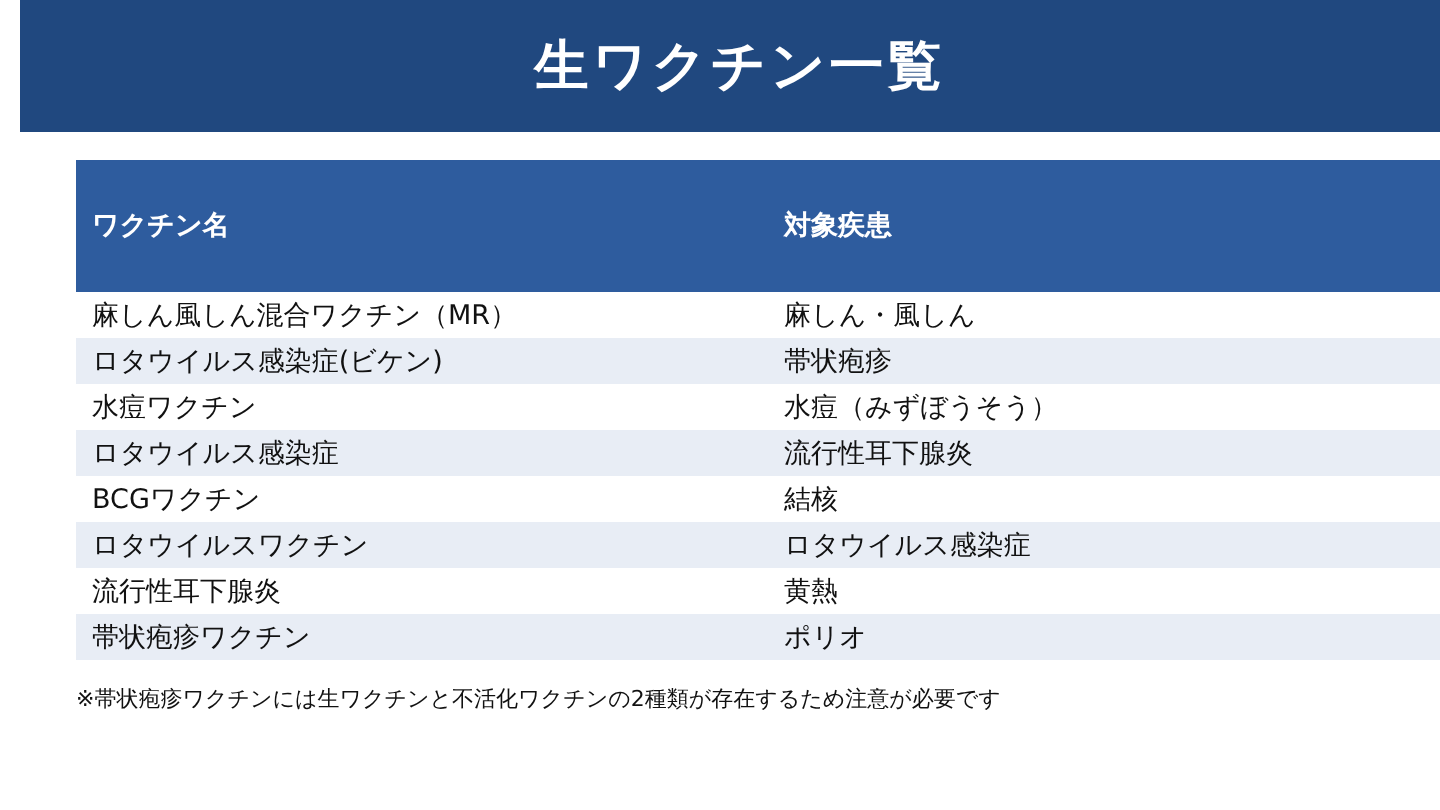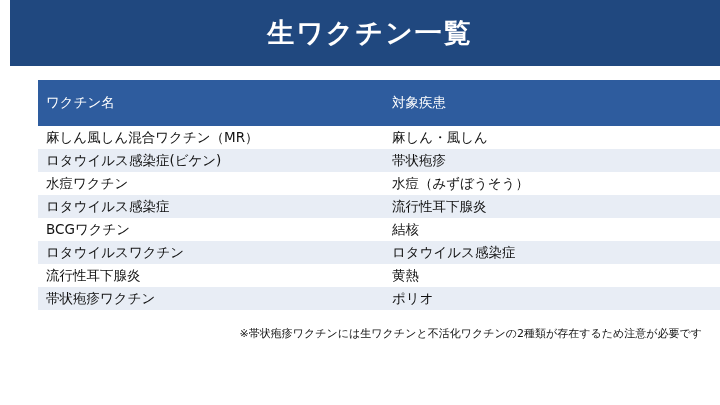--- a/index.html
+++ b/index.html
@@ -45,23 +45,23 @@
   }
   table.vax {
     border-collapse: collapse;
     width: 664px;
     table-layout: fixed;
   }
   table.vax th {
     background: #2e5c9e;
     color: #ffffff;
     font-size: 13.5px;
-    font-weight: normal;
+    font-weight: bold;
     text-align: left;
-    padding: 12px 8px;
+    padding: 22px 8px;
     height: 22px;
     border: none;
   }
   table.vax td {
     font-size: 13.5px;
     color: #111111;
     text-align: left;
     padding: 1px 8px;
     height: 21px;
     border: none;
@@ -70,23 +70,22 @@
     background: #ffffff;
   }
   table.vax tbody tr:nth-child(even) td {
     background: #e8edf5;
   }
   .col-a { width: 330px; }
   .col-b { width: 334px; }
   .notes {
     position: absolute;
     left: 28px;
-    top: 324px;
+    top: 340px;
     width: 664px;
-    text-align: right;
   }
   .note {
     font-size: 11px;
     color: #111111;
     line-height: 1.9;
   }
 </style>
 </head>
 <body>
 

